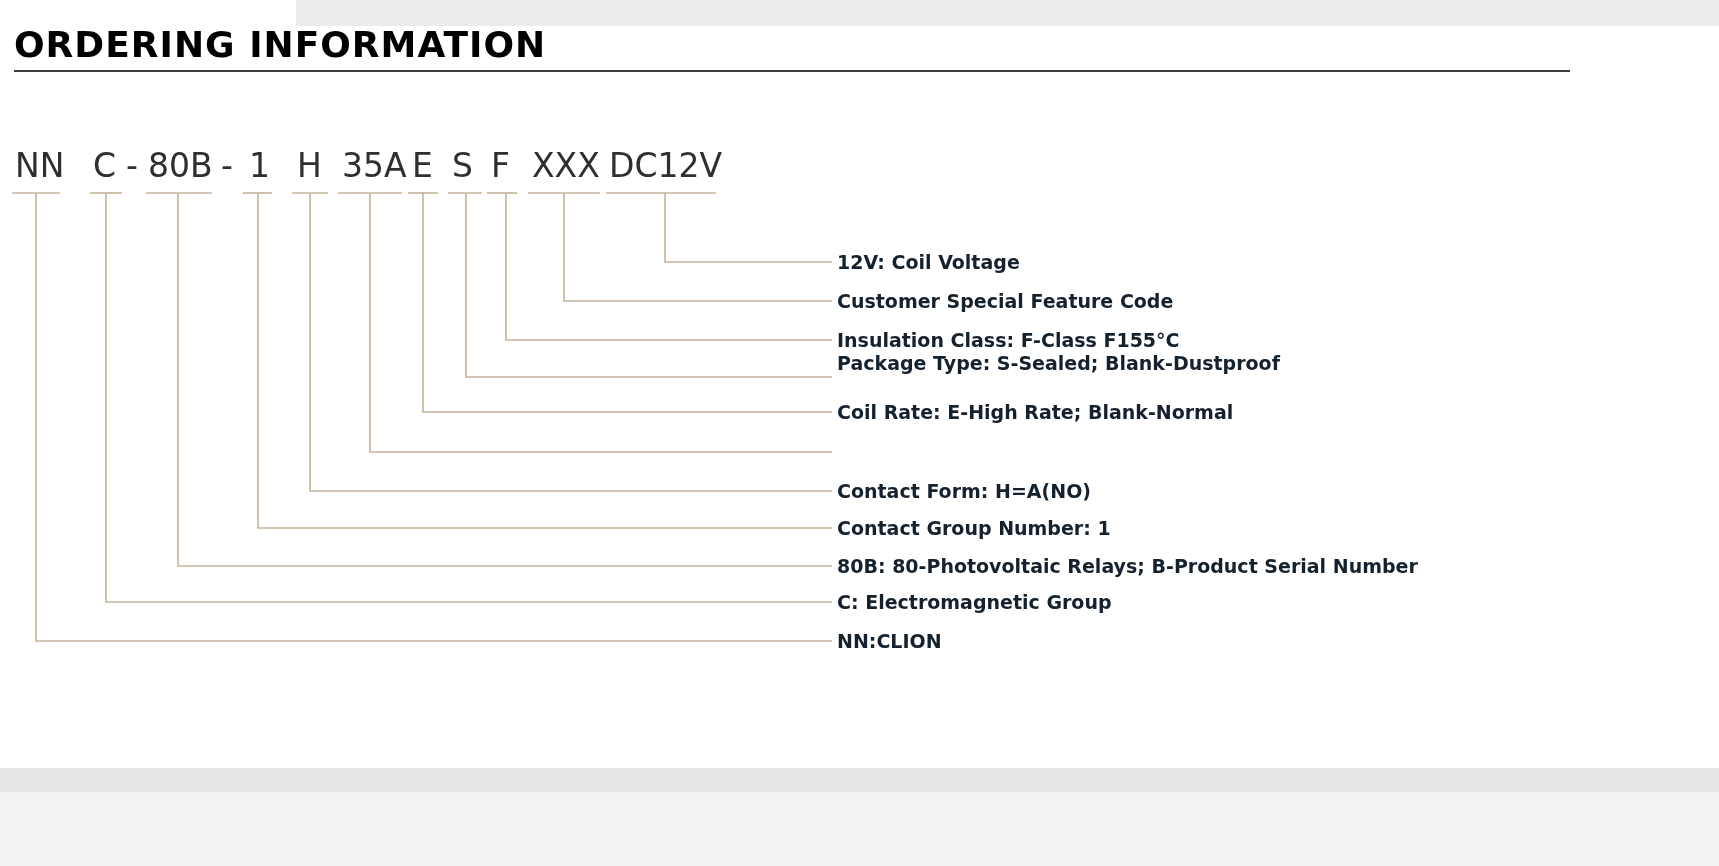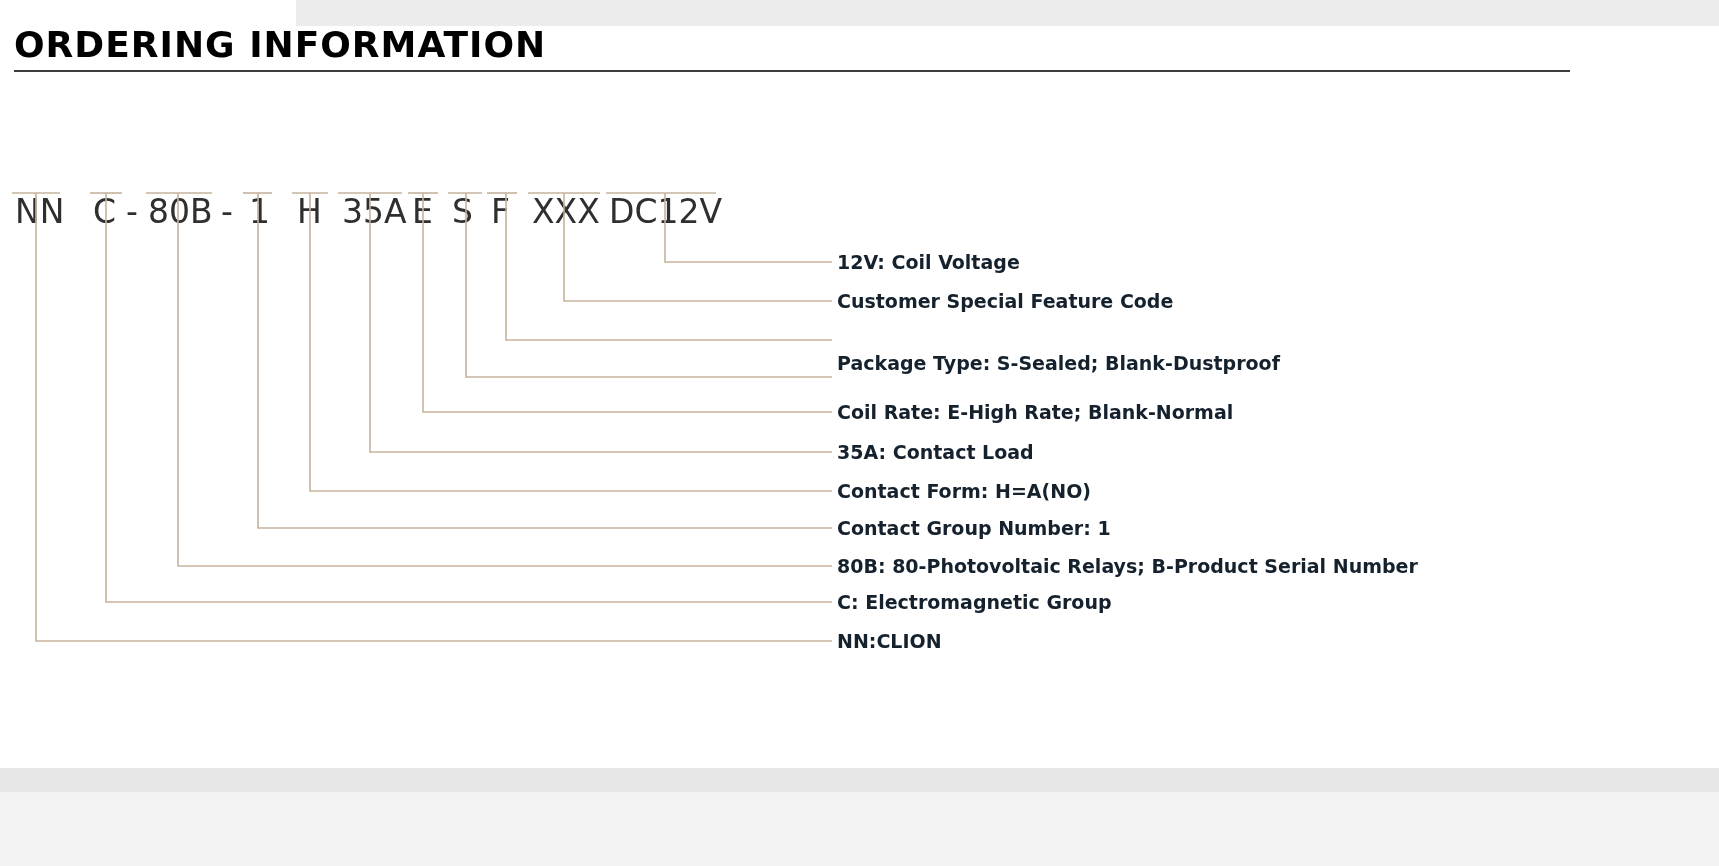--- a/index.html
+++ b/index.html
@@ -24,21 +24,20 @@
   #title-rule{
     position:absolute;left:14px;top:70px;width:1556px;height:0;
     border-top:2px solid #3d3d3d;
   }
 
   .code-token,.code-sep{
     position:absolute;top:148px;
     font-size:33px;font-weight:400;color:#2f2f2f;
     white-space:nowrap;line-height:1.1;
     font-family:"DejaVu Sans","Liberation Sans",sans-serif;
-    margin-top:46px;
   }
   .tok0{left:15px;}   
   .tok1{left:93px;}   
   .tok2{left:126px;}  
   .tok3{left:148px;text-align:right;}  
   .tok4{left:221px;}  
   .tok5{left:249px;}  
   .tok6{left:297px;}  
   .tok7{left:342px;}  
   .tok8{left:412px;}  
@@ -116,22 +115,22 @@
     <polyline class="pn-line" points="370,193 370,452 832,452"></polyline>
     <polyline class="pn-line" points="310,193 310,491 832,491"></polyline>
     <polyline class="pn-line" points="258,193 258,528 832,528"></polyline>
     <polyline class="pn-line" points="178,193 178,566 832,566"></polyline>
     <polyline class="pn-line" points="106,193 106,602 832,602"></polyline>
     <polyline class="pn-line" points="36,193  36,641  832,641"></polyline>
   </svg>
 
   <div class="legend-label ll0">12V: Coil Voltage</div>
   <div class="legend-label ll1">Customer Special Feature Code</div>
+  <div class="legend-label ll2">Insulation Class: F-Class F155°C</div>
   <div class="legend-label ll3">Package Type: S-Sealed; Blank-Dustproof</div>
   <div class="legend-label ll4">Coil Rate: E-High Rate; Blank-Normal</div>
-  <div class="legend-label ll5">35A: Contact Load</div>
   <div class="legend-label ll6">Contact Form: H=A(NO)</div>
   <div class="legend-label ll7">Contact Group Number: 1</div>
   <div class="legend-label ll8">80B: 80-Photovoltaic Relays; B-Product Serial Number</div>
   <div class="legend-label ll9">C: Electromagnetic Group</div>
   <div class="legend-label ll10">NN:CLION</div>
 
 </div>
 
 </body></html>

